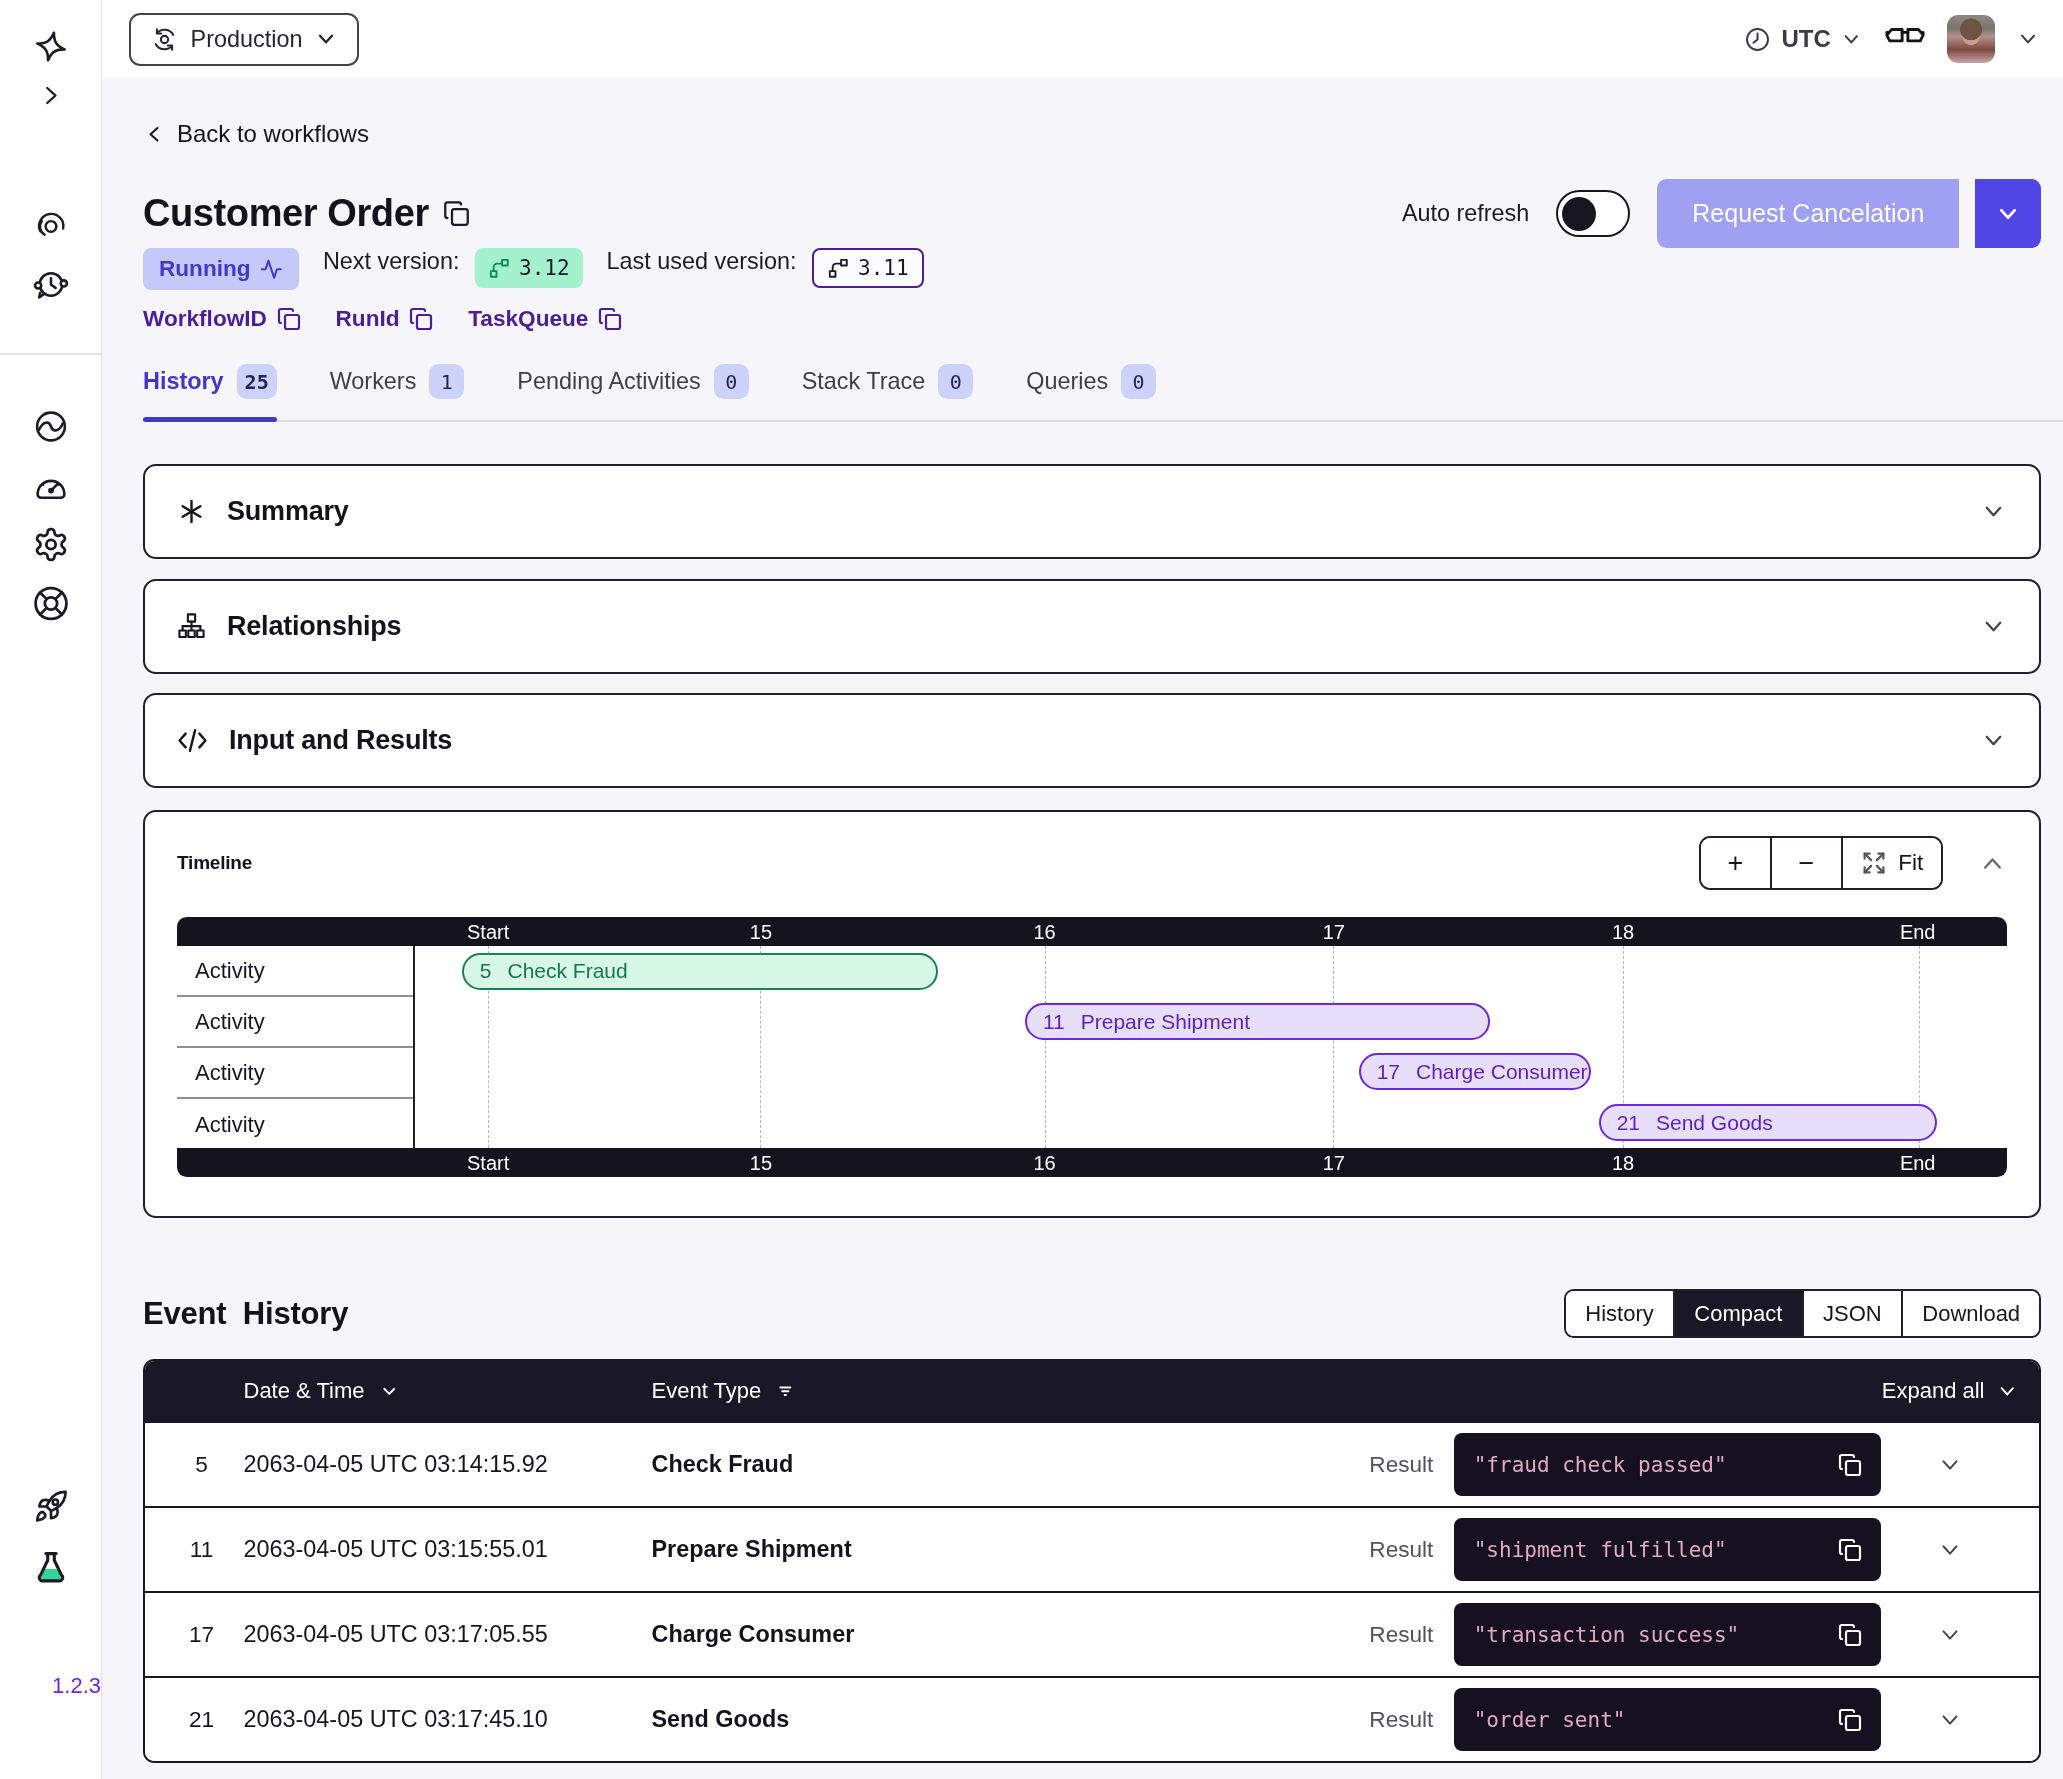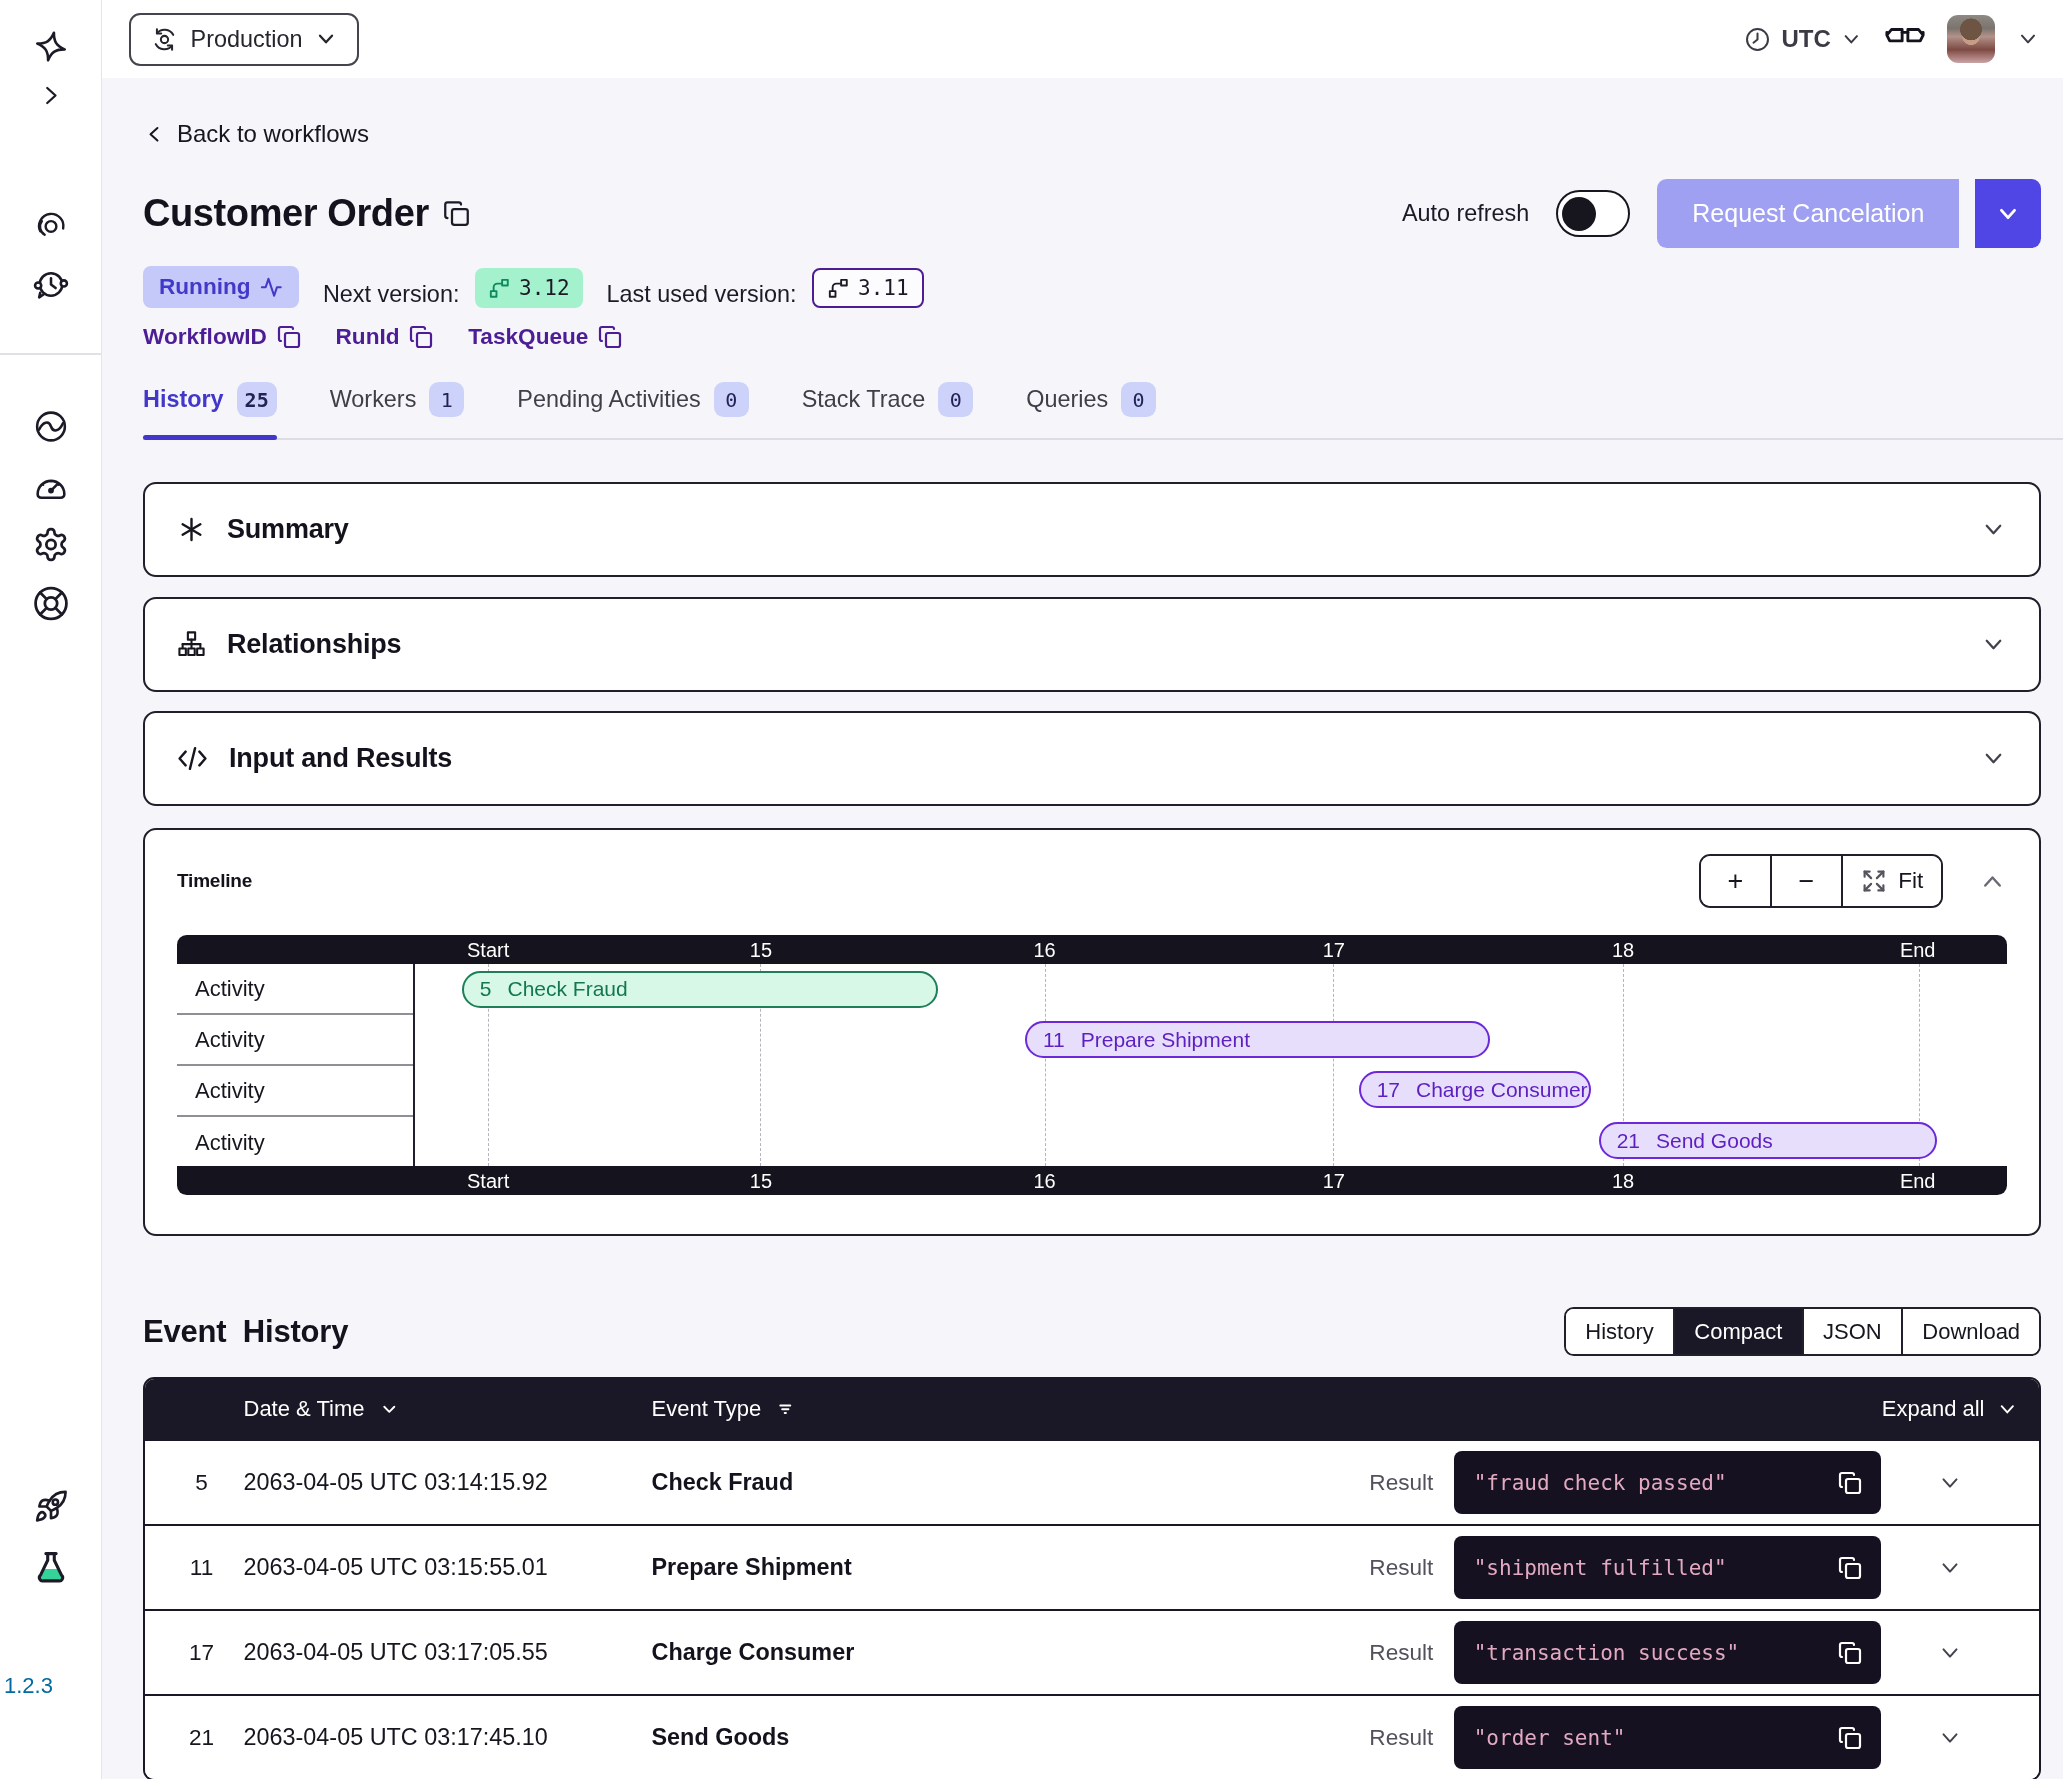--- a/index.html
+++ b/index.html
@@ -12,21 +12,21 @@
   }
   svg { fill:none; stroke:currentColor; stroke-width:2.5; stroke-linecap:round; stroke-linejoin:round; display:block; }
 
   
   .sidebar {
     position:absolute; left:0; top:0; bottom:0; width:102px;
     background:#ffffff; border-right:1.6px solid #e4e4ec; z-index:5;
   }
   .sidebar .abs { position:absolute; left:50%; transform:translateX(-50%); color:#1b1a26; cursor:pointer; }
   .sidebar-divider { position:absolute; left:0; right:0; top:353px; height:2.4px; background:#e0e0e8; }
-  .sidebar-version { position:absolute; left:4px; right:0; bottom:81px; text-align:left; font-size:22px; color:#0369a1; }
+  .sidebar-version { position:absolute; left:4px; right:0; bottom:81px; text-align:right; font-size:22px; color:#6d28d9; }
 
   
   .topbar {
     position:absolute; left:102px; right:0; top:0; height:78px; background:#ffffff;
     display:flex; align-items:center; z-index:4;
   }
   .ns-button {
     margin-left:27px; height:53px; display:flex; align-items:center; gap:11.3px;
     border:2px solid #44434e; border-radius:11.3px; padding:0 19.3px; background:#fff;
     font-size:23.4px; color:#26252e; cursor:pointer;
@@ -53,21 +53,21 @@
   .auto-refresh-label { font-size:23.4px; color:#1b1a26; }
   .toggle { width:74px; height:47px; border:2.4px solid #17161f; border-radius:23.4px; background:#fff; position:relative; cursor:pointer; }
   .toggle-knob { position:absolute; left:4px; top:50%; transform:translateY(-50%); width:34px; height:34px; border-radius:50%; background:#17161f; }
   .cancel-split { display:flex; gap:16px; cursor:pointer; }
   .cancel-main {
     height:69px; display:flex; align-items:center; padding:0 35px;
     background:#9fa0f2; color:#ffffff; font-size:25px; border-radius:9.7px 0 0 9.7px;
   }
   .cancel-arrow { width:66px; height:69px; display:flex; align-items:center; justify-content:center; background:#4f46e5; color:#fff; border-radius:0 9.7px 9.7px 0; }
 
-  .status-row { margin-top:18px; display:flex; align-items:flex-end; gap:16px; }
+  .status-row { display:flex; align-items:flex-start; gap:16px; }
   .pill-running {
     display:flex; align-items:center; gap:9.7px; height:42px; padding:0 16px; border-radius:8px;
     background:#c5c9f9; color:#4239c8; font-size:22.6px; font-weight:bold;
   }
   .meta-label { font-size:23.4px; color:#1b1a26; margin-left:8px; }
   .mono { font-family:"DejaVu Sans Mono", monospace; }
   .chip { display:flex; align-items:center; gap:8px; height:40px; padding:0 13px; border-radius:8px; font-size:21px; color:#1b1a26; }
   .chip-green { background:#a3f2cd; }
   .chip-green svg { color:#0e8a5e; }
   .chip-outline { border:2px solid #4c1d95; background:#fcfcfe; }

